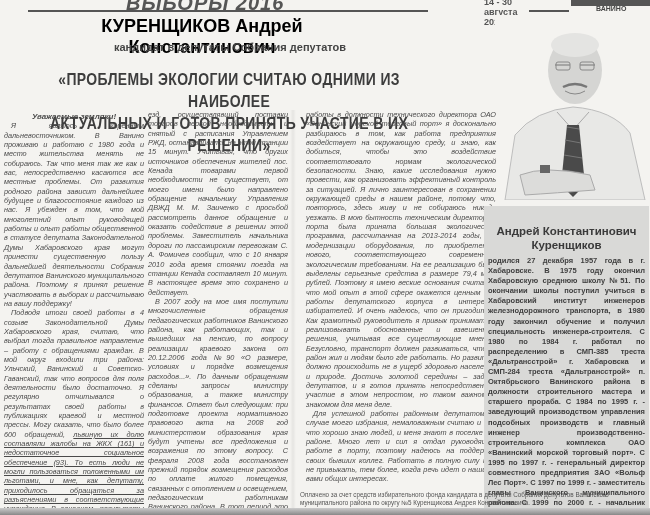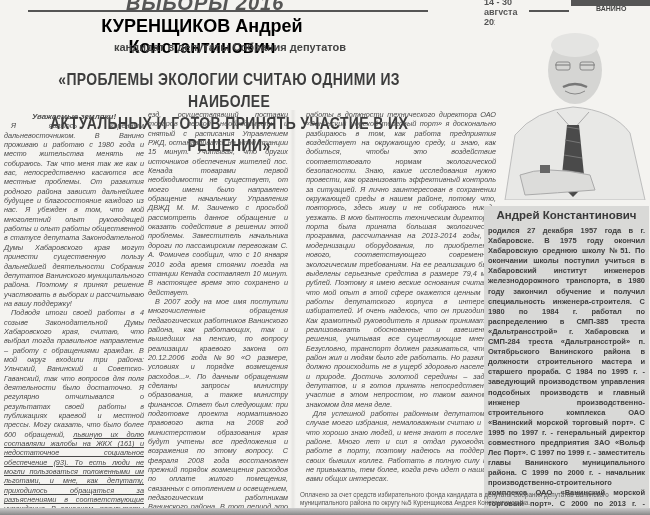--- a/index.html
+++ b/index.html
@@ -16,21 +16,21 @@
   .quote { position:absolute; left:20px; top:69px; width:420px; text-align:center; font-size:17px; font-weight:bold; color:#3d3d3d; line-height:22px; transform:scaleX(0.82); transform-origin:left top; width:510px; letter-spacing:0.5px; }
   .photo { position:absolute; left:495px; top:15px; width:155px; height:185px; }
   .col { position:absolute; top:112px; font-size:7.3px; line-height:9.35px; color:#4a4a4a; text-align:justify; }
   .col p { margin:0; text-indent:7px;font-style:italic; }
   .col1 { left:4px; width:140px; }
   .col2 { left:148px; width:140px; top:110px; }
   .col3 { left:306px; width:145px; top:110px; }
   .greet { text-align:center; font-weight:bold; font-size:8px; margin-bottom:1px; text-indent:0 !important; }
   .ul { text-decoration:underline; }
   .bio { position:absolute; left:484px; top:206px; width:165px; height:318px; background:#d9d9d7; }
-  .bio-name { text-align:center; font-weight:bold; font-size:11.5px; line-height:14px; margin-top:2px; color:#3a3a3a; }
+  .bio-name { text-align:center; font-weight:bold; font-size:11.5px; line-height:14px; margin-top:18px; color:#3a3a3a; }
   .bio-text { font-size:7.5px; font-weight:bold; line-height:10.1px; padding:4px 4px; text-align:justify; color:#3e3e3e; }
   .footer-note { position:absolute; left:300px; top:491px; width:340px; font-size:6.3px; line-height:8px; color:#555; }
   .bottom-shadow { position:absolute; left:0; top:508px; width:650px; height:7px; background:linear-gradient(#ccc,#888); }
   .fold { position:absolute; left:290px; top:110px; width:6px; height:398px; background:linear-gradient(90deg, rgba(0,0,0,0), rgba(0,0,0,0.06), rgba(0,0,0,0)); }
 </style>
 </head>
 <body>
 
 <div class="masthead">
   <div class="mast-title">ВЫБОРЫ 2016</div>
@@ -85,18 +85,19 @@
 </div>
 
 <div class="col col3" style="width:190px;">
   <p style="text-indent:0">работы в должности технического директора ОАО «Ванинский морской торговый порт» я досконально разбираюсь в том, как работа предприятия воздействует на окружающую среду, и знаю, как добиться, чтобы это воздействие соответствовало нормам экологической безопасности. Знаю, какие исследования нужно провести, как организовать эффективный контроль за ситуацией. Я лично заинтересован в сохранении окружающей среды в нашем районе, потому что, повторюсь, здесь живу и не собираюсь никуда уезжать. В мою бытность техническим директором порта была принята большая экологическая программа, рассчитанная на 2013-2014 годы, по модернизации оборудования, по приобретению нового, соответствующего современным экологическим требованиям. На ее реализацию были выделены серьезные средства в размере 79,4 млн. рублей. Поэтому я имею веские основания считать, что мой опыт в этой сфере окажется ценным для работы депутатского корпуса в интересах избирателей. И очень надеюсь, что он пригодится! Как грамотный руководитель я привык принимать и реализовывать обоснованные и взвешенные решения, учитывая все существующие мнения. Безусловно, транспорт должен развиваться, чтобы район жил и людям было где работать. Но развитие должно происходить не в ущерб здоровью населения и природе. Достичь золотой середины – задача депутатов, и я готов принять непосредственное участие в этом непростом, но таком важном и знакомом для меня деле.</p>
   <p>Для успешной работы районным депутатом, в случае моего избрания, немаловажным считаю и то, что хорошо знаю людей, и меня знают в поселке и в районе. Много лет и сил я отдал руководящей работе в порту, поэтому надеюсь на поддержку своих бывших коллег. Работать в полную силу мне не привыкать, тем более, когда речь идет о наших с вами общих интересах.</p>
 </div>
 
 <div class="bio">
   <div class="bio-name">
     <div>Андрей Константинович</div>
+    <div>Куренщиков</div>
   </div>
   <div class="bio-text">родился 27 декабря 1957 года в г. Хабаровске. В 1975 году окончил Хабаровскую среднюю школу №51. По окончании школы поступил учиться в Хабаровский институт инженеров железнодорожного транспорта, в 1980 году закончил обучение и получил специальность инженера-строителя. С 1980 по 1984 г. работал по распределению в СМП-385 треста «Дальтрансстрой» г. Хабаровска и СМП-284 треста «Дальтрансстрой» п. Октябрьского Ванинского района в должности строительного мастера и старшего прораба. С 1984 по 1995 г. - заведующий производством управления подсобных производств и главный инженер производственно-строительного комплекса ОАО «Ванинский морской торговый порт». С 1995 по 1997 г. - генеральный директор совместного предприятия ЗАО «Вольф Лес Порт». С 1997 по 1999 г. - заместитель главы Ванинского муниципального района. С 1999 по 2000 г. - начальник производственно-строительного комплекса ОАО «Ванинский морской торговый порт». С 2000 по 2013 г. - технический директор ОАО «Ванинский морской торговый порт». Женат, имеет совершеннолетнего сына.</div>
 </div>
 
 <div class="footer-note">Оплачено за счет средств избирательного фонда кандидата в депутаты Собрания депутатов Ванинского муниципального района по округу №5 Куренщикова Андрея Константиновича.</div>
 <div class="bottom-shadow"></div>
 
 </body></html>

